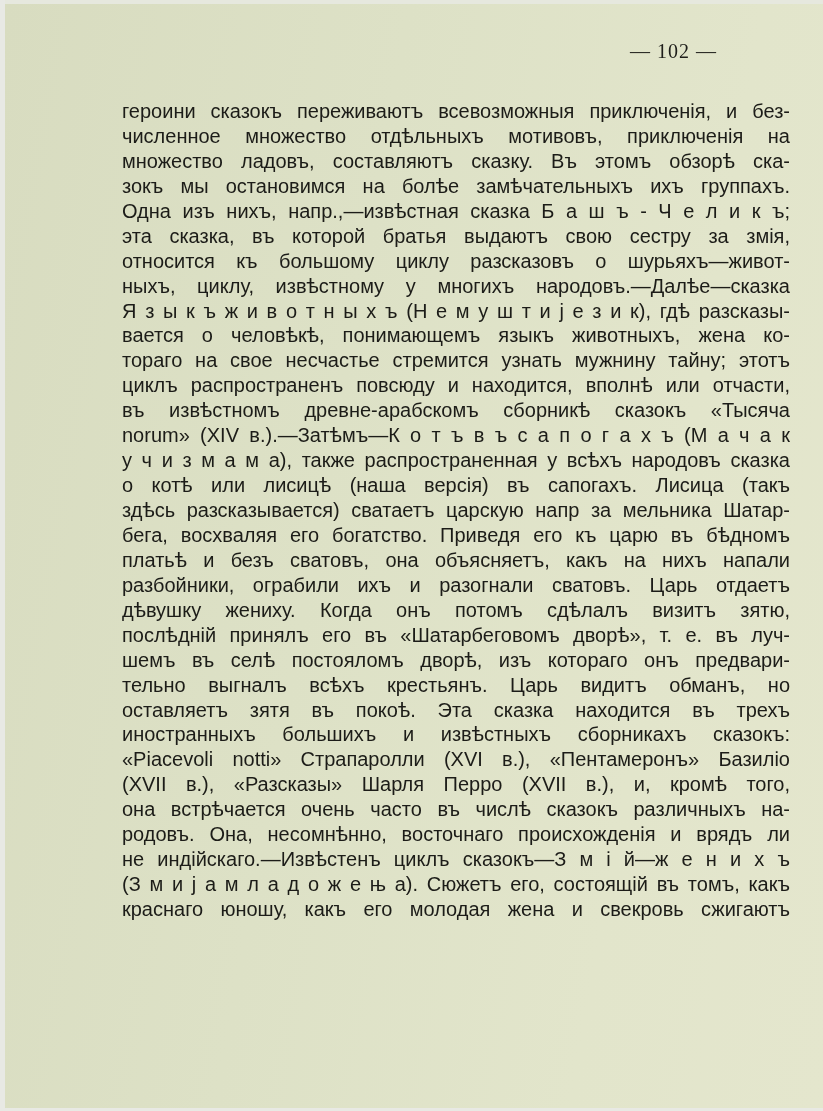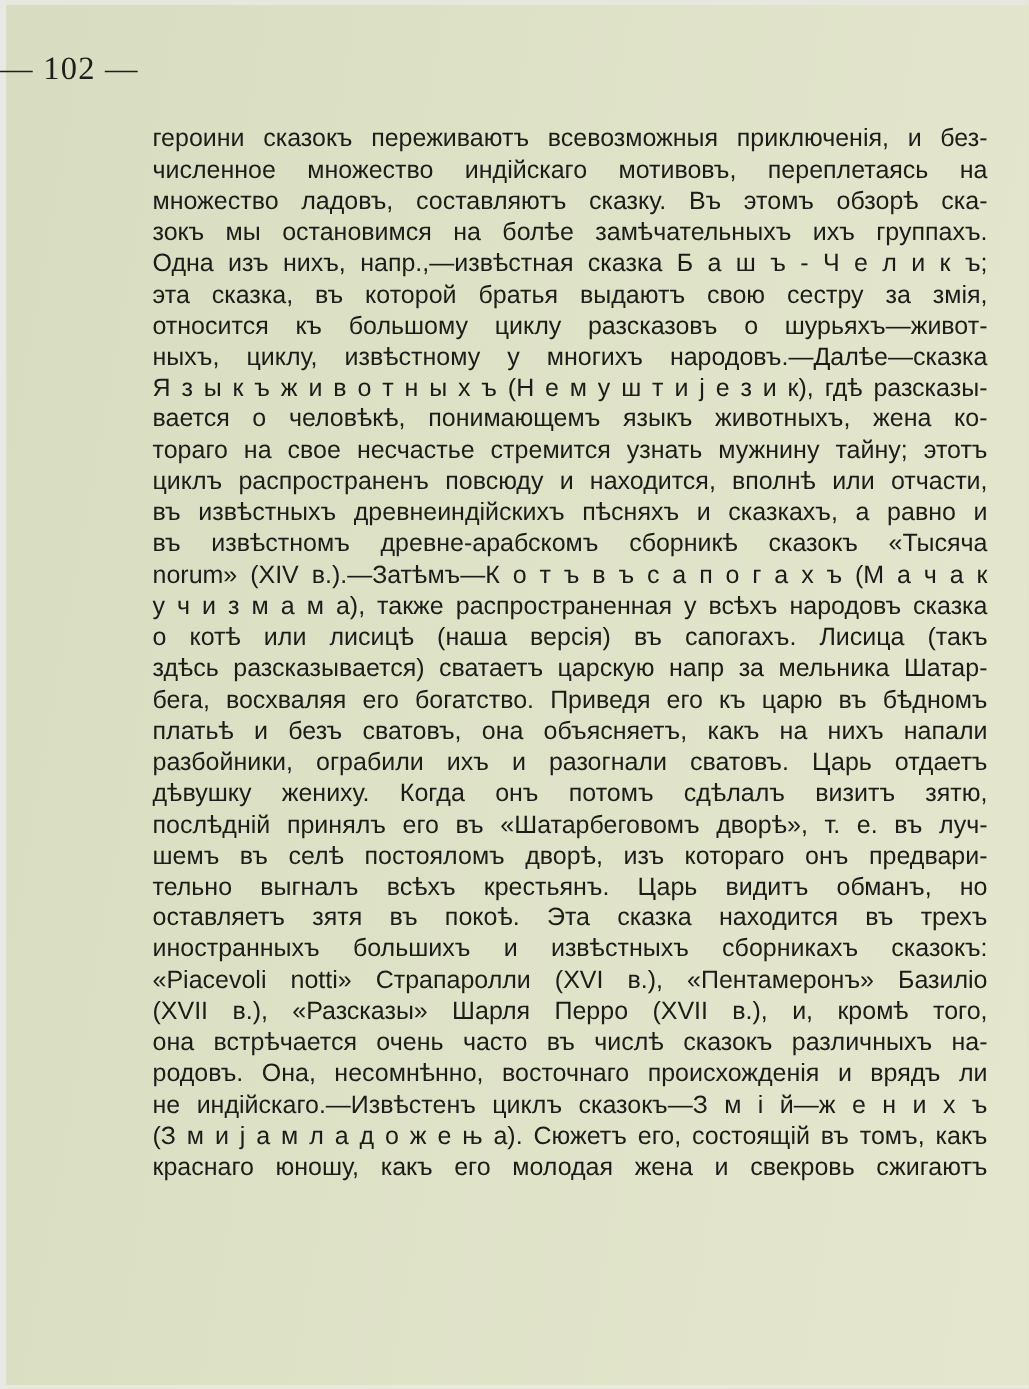--- a/index.html
+++ b/index.html
@@ -37,23 +37,23 @@
       position: absolute;
       left: 0; bottom: 0;
       width: 823px; height: 3px;
       background: #e8e9e4;
     }
     .page-number {
       position: absolute;
       left: 0;
       width: 717px;
       top: 40px;
-      text-align: left;
+      text-align: right;
       font-family: "Liberation Serif", serif;
-      font-size: 26px;
+      font-size: 20px;
       color: #1e1e1a;
       letter-spacing: 1px;
     }
     .text-block {
       position: absolute;
       left: 122px;
       top: 99px;
       width: 668px;
       font-family: "Liberation Sans Narrow", "Liberation Sans", sans-serif;
       font-size: 20px;
@@ -78,32 +78,31 @@
 <div class="top-strip"></div>
 <div class="left-strip"></div>
 <div class="bottom-strip"></div>
 
 <div class="page"></div>
 
 <div class="page-number">— 102 —</div>
 
 <div class="text-block">
   <div class="line">героини сказокъ переживаютъ всевозможныя приключенія, и без-</div>
-  <div class="line">численное множество индійскаго мотивовъ, переплетаясь на</div>
+  <div class="line">численное множество отдѣльныхъ мотивовъ, приключенія на</div>
   <div class="line">множество ладовъ, составляютъ сказку. Въ этомъ обзорѣ ска-</div>
   <div class="line">зокъ мы остановимся на болѣе замѣчательныхъ ихъ группахъ.</div>
   <div class="line">Одна изъ нихъ, напр.,—извѣстная сказка Б а ш ъ - Ч е л и к ъ;</div>
   <div class="line">эта сказка, въ которой братья выдаютъ свою сестру за змія,</div>
   <div class="line">относится къ большому циклу разсказовъ о шурьяхъ—живот-</div>
   <div class="line">ныхъ, циклу, извѣстному у многихъ народовъ.—Далѣе—сказка</div>
   <div class="line">Я з ы к ъ   ж и в о т н ы х ъ (Н е м у ш т и  ј е з и к), гдѣ разсказы-</div>
   <div class="line">вается о человѣкѣ, понимающемъ языкъ животныхъ, жена ко-</div>
   <div class="line">тораго на свое несчастье стремится узнать мужнину тайну; этотъ</div>
   <div class="line">циклъ распространенъ повсюду и находится, вполнѣ или отчасти,</div>
-  <div class="line">въ извѣстныхъ древнеиндійскихъ пѣсняхъ и сказкахъ, а равно и</div>
   <div class="line">въ извѣстномъ древне-арабскомъ сборникѣ сказокъ «Тысяча</div>
   <div class="line">norum» (XIV в.).—Затѣмъ—К о т ъ  в ъ  с а п о г а х ъ (М а ч а к</div>
   <div class="line">у ч и з м а м а), также распространенная у всѣхъ народовъ сказка</div>
   <div class="line">о котѣ или лисицѣ (наша версія) въ сапогахъ. Лисица (такъ</div>
   <div class="line">здѣсь разсказывается) сватаетъ царскую напр за мельника Шатар-</div>
   <div class="line">бега, восхваляя его богатство. Приведя его къ царю въ бѣдномъ</div>
   <div class="line">платьѣ и безъ сватовъ, она объясняетъ, какъ на нихъ напали</div>
   <div class="line">разбойники, ограбили ихъ и разогнали сватовъ. Царь отдаетъ</div>
   <div class="line">дѣвушку жениху. Когда онъ потомъ сдѣлалъ визитъ зятю,</div>
   <div class="line">послѣдній принялъ его въ «Шатарбеговомъ дворѣ», т. е. въ луч-</div>

